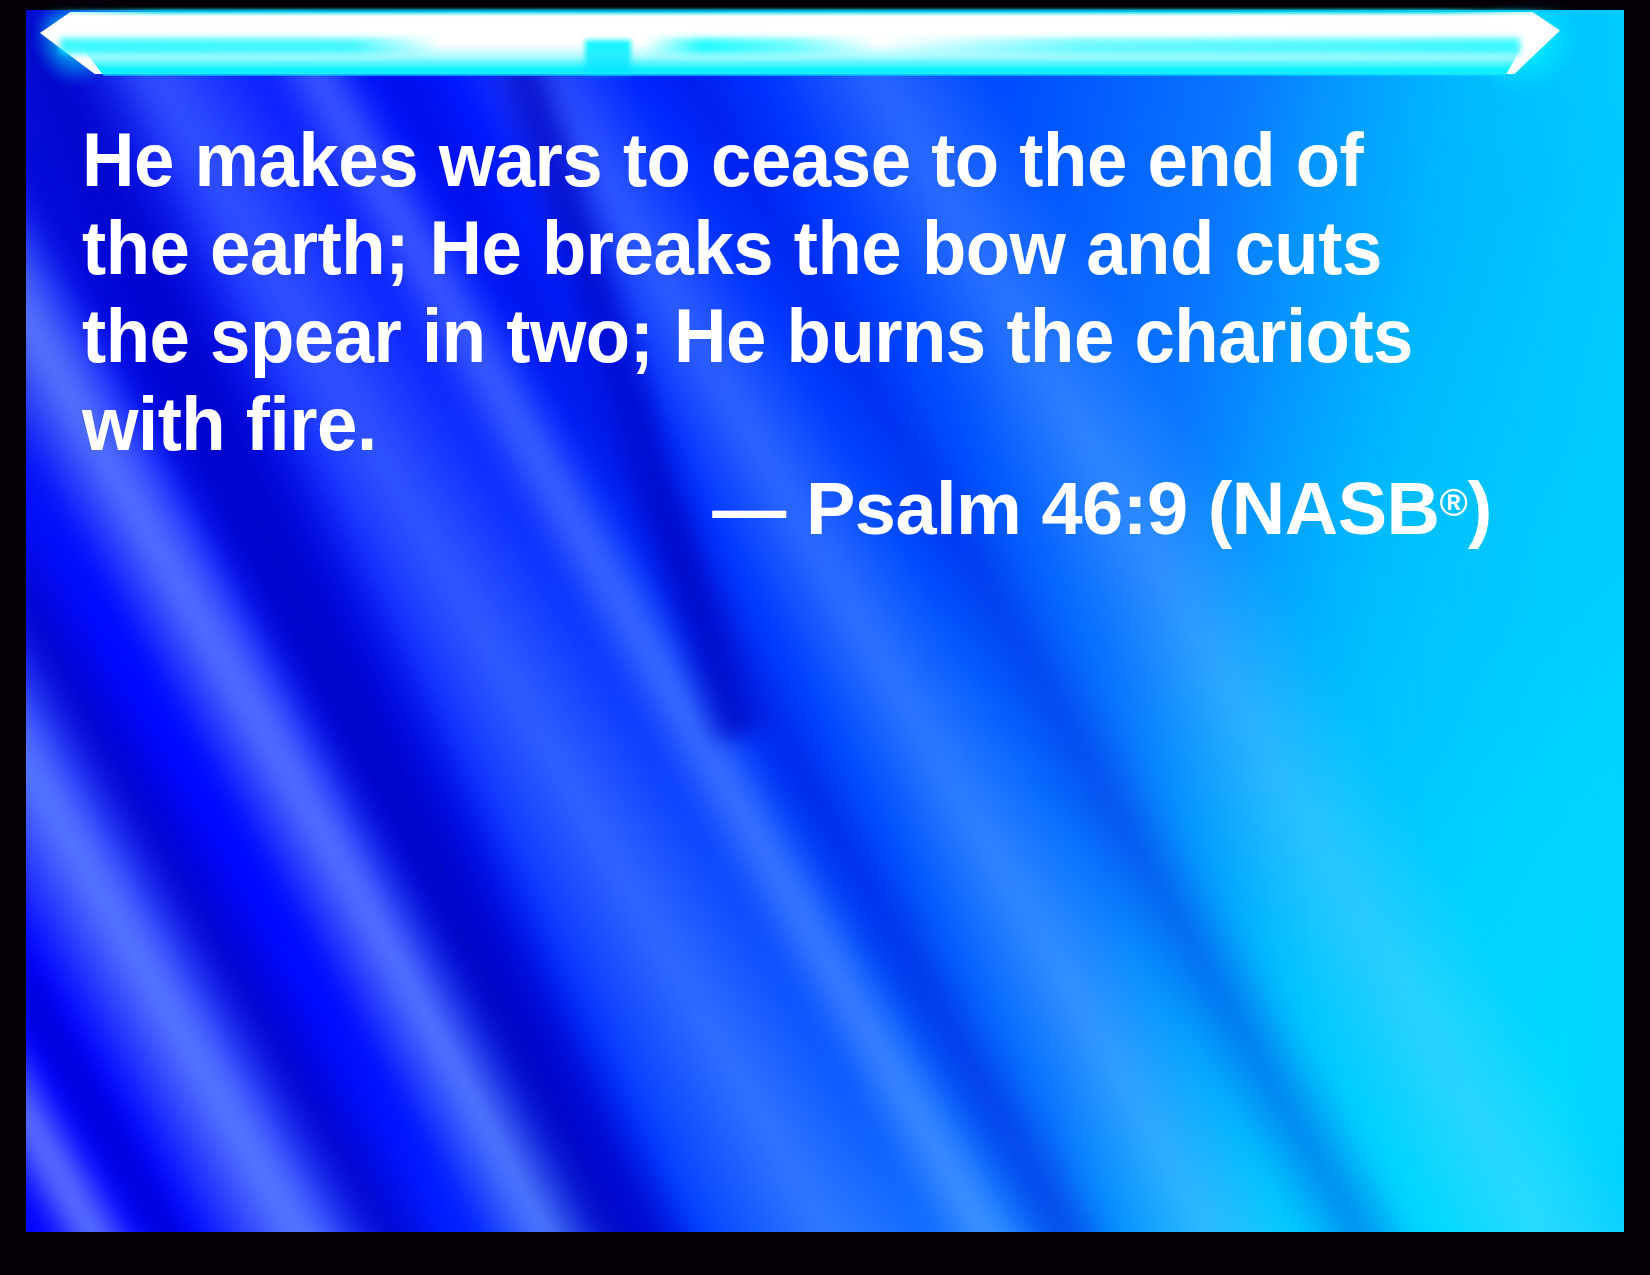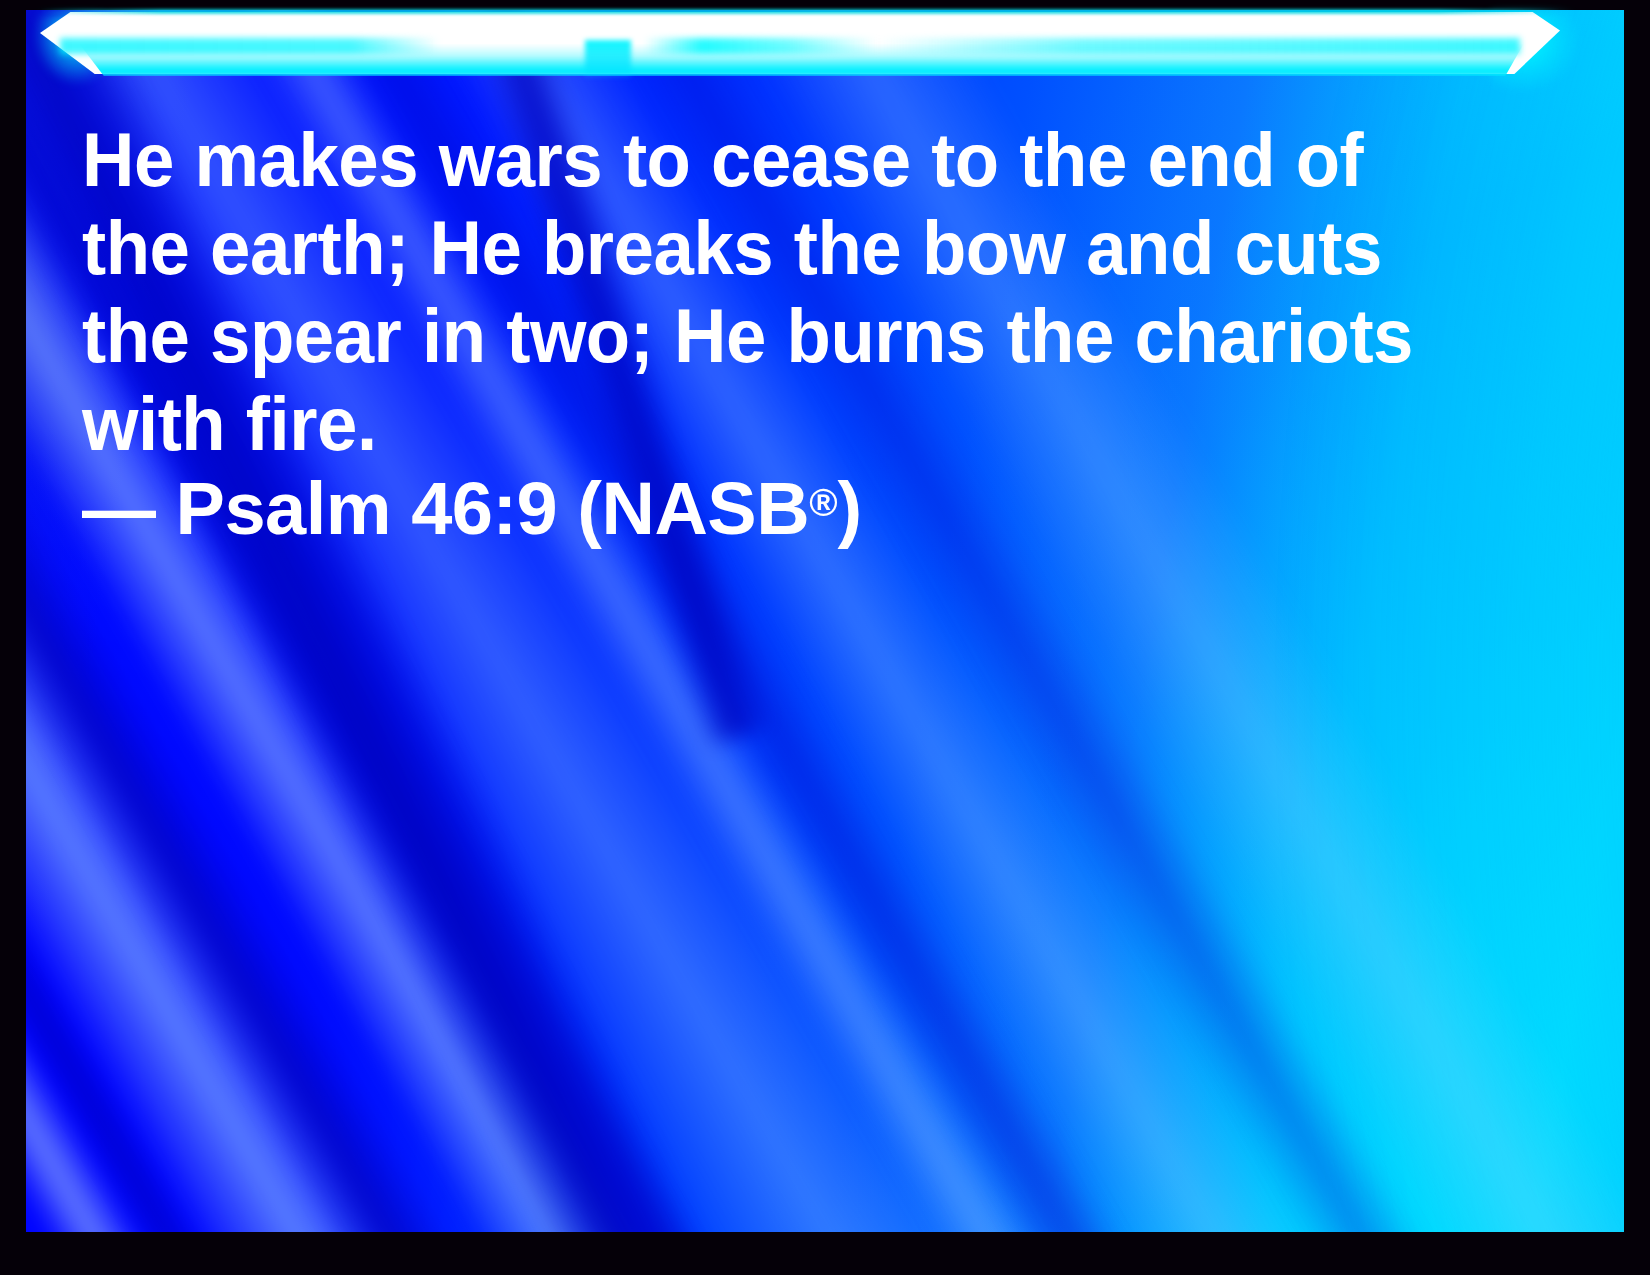--- a/index.html
+++ b/index.html
@@ -267,21 +267,21 @@
     text-align: left;
     transform: scaleX(0.955);
     transform-origin: left top;
   }
   .attribution {
     position: absolute;
     left: 82px;
     top: 460px;
     width: 1410px;
     z-index: 10;
-    text-align: left;
+    text-align: right;
     color: #ffffff;
     font-family: "Liberation Sans", "DejaVu Sans", sans-serif;
     font-weight: bold;
     font-size: 74px;
     line-height: 86px;
     letter-spacing: -0.5px;
     white-space: nowrap;
   }
   .attribution .reg {
     font-size: 0.52em;

